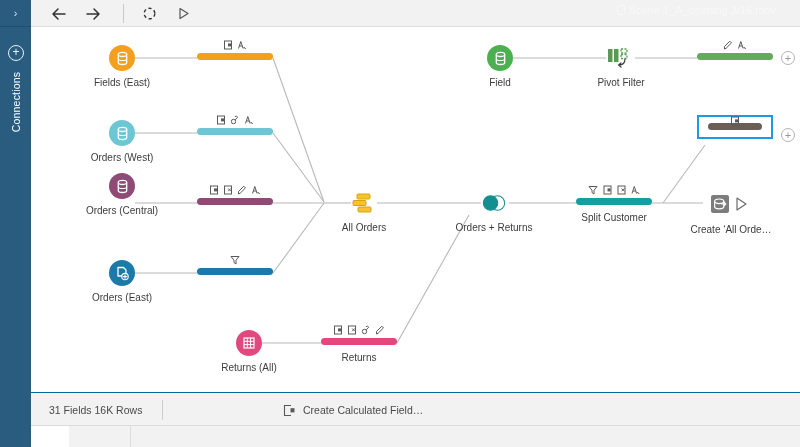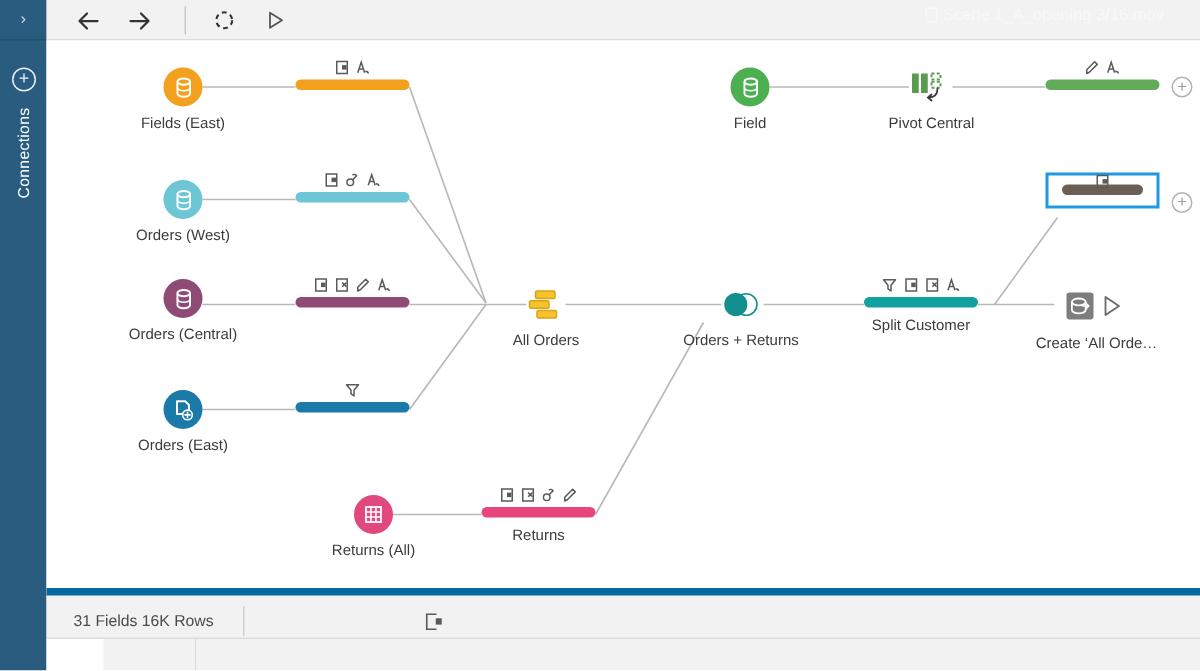--- a/index.html
+++ b/index.html
@@ -95,21 +95,21 @@
   }
   .addbtn {
     position: absolute; width: 14px; height: 14px;
     border: 1.2px solid #b3b3b3; border-radius: 50%;
     color: #9a9a9a; font-size: 11px; line-height: 12px; text-align: center;
   }
 
   
   .statusbar {
     position: absolute; left: 31px; top: 392px; width: 769px; height: 34px;
-    background: #f2f2f2; border-top: 5px solid #0369a1; border-bottom: 1px solid #dcdcdc;
+    background: #f2f2f2; border-top: 1px solid #0369a1; border-bottom: 1px solid #dcdcdc;
   }
   .sb-item {
     position: absolute; top: 0; height: 34px;
     display: flex; align-items: center; gap: 7px;
     font-size: 10.5px; color: #4a4a4a; white-space: nowrap;
   }
   .sb-div { position: absolute; top: 7px; width: 1px; height: 20px; background: #cfcfcf; }
   .watermark-main {
     position: absolute; right: 14px; top: 396px;
     font-family: "Liberation Serif", serif; font-style: italic;
@@ -217,21 +217,21 @@
       <div class="circle" style="background:#6dc6d4">
         <svg width="13" height="15" viewBox="0 0 13 15">
             <ellipse cx="6.5" cy="3.4" rx="4.2" ry="2.1" fill="none" stroke="#fff" stroke-width="1.3"></ellipse>
             <path d="M2.3 3.4 L2.3 11.4 A4.2 2.1 0 0 0 10.7 11.4 L10.7 3.4" fill="none" stroke="#fff" stroke-width="1.3"></path>
             <path d="M2.3 7.4 A4.2 2.1 0 0 0 10.7 7.4" fill="none" stroke="#fff" stroke-width="1.1"></path>
           </svg>
       </div>
       <div class="caption">Orders (West)</div>
     </div>
 
-    <div class="node" style="left:78px; top:159px">
+    <div class="node" style="left:78px; top:146px">
       <div class="circle" style="background:#8e4b76">
         <svg width="13" height="15" viewBox="0 0 13 15">
             <ellipse cx="6.5" cy="3.4" rx="4.2" ry="2.1" fill="none" stroke="#fff" stroke-width="1.3"></ellipse>
             <path d="M2.3 3.4 L2.3 11.4 A4.2 2.1 0 0 0 10.7 11.4 L10.7 3.4" fill="none" stroke="#fff" stroke-width="1.3"></path>
             <path d="M2.3 7.4 A4.2 2.1 0 0 0 10.7 7.4" fill="none" stroke="#fff" stroke-width="1.1"></path>
           </svg>
       </div>
       <div class="caption">Orders (Central)</div>
     </div>
 
@@ -422,21 +422,21 @@
     <div class="node" style="left:575px; top:18px">
       <div class="circle" style="background:transparent; width:30px">
         <svg width="30" height="22" viewBox="0 0 30 22">
             <rect x="2" y="2" width="4.5" height="13" fill="#5a9b52"></rect>
             <rect x="8" y="2" width="4.5" height="13" fill="#5a9b52"></rect>
             <rect x="15" y="2" width="6" height="4" fill="none" stroke="#5a9b52" stroke-width="1.3" stroke-dasharray="2 1.5"></rect>
             <rect x="15" y="7.5" width="6" height="4" fill="none" stroke="#5a9b52" stroke-width="1.3" stroke-dasharray="2 1.5"></rect>
             <path d="M19 12 Q19 18 13 18 M15 16 L12.6 18 L15 20" fill="none" stroke="#3c3c3c" stroke-width="1.2" stroke-linecap="round"></path>
           </svg>
       </div>
-      <div class="caption">Pivot Central</div>
+      <div class="caption">Pivot Filter</div>
     </div>
 
     <div class="node" style="left:678px; top:164px">
       <div class="circle" style="background:transparent; width:44px">
         <svg width="44" height="22" viewBox="0 0 44 22">
           <rect x="2" y="2" width="18" height="18" rx="2" fill="#7d7d7d"></rect>
           <ellipse cx="10.2" cy="8.3" rx="4.6" ry="2.3" fill="none" stroke="#ffffff" stroke-width="1.2"></ellipse>
           <path d="M5.6 8.3 L5.6 13.6 A4.6 2.3 0 0 0 14.8 13.6 L14.8 8.3" fill="none" stroke="#ffffff" stroke-width="1.2"></path>
           <path d="M12.8 11 L16.8 11 M15.2 9.4 L16.8 11 L15.2 12.6" fill="none" stroke="#ffffff" stroke-width="1.1" stroke-linecap="round"></path>
           <path d="M28 5 L37 11 L28 17 Z" fill="none" stroke="#6a6a6a" stroke-width="1.2" stroke-linejoin="round"></path>
@@ -448,20 +448,21 @@
   </div>
 
   <div class="statusbar">
     <div class="sb-item" style="left:18px">31 Fields  16K Rows</div>
     <div class="sb-div" style="left:131px"></div>
     <div class="sb-item" style="left:252px">
       <svg width="13" height="13" viewBox="0 0 13 13">
           <path d="M8 1.5 L1.5 1.5 L1.5 11.5 L8 11.5" fill="none" stroke="#5a5a5a" stroke-width="1.1"></path>
           <rect x="7.5" y="4.2" width="4" height="4.2" fill="#5a5a5a"></rect>
         </svg>
+      <span>Create Calculated Field…</span>
     </div>
   </div>
 
 
   <div class="bottomstrip">
     <div class="bs-cell" style="left:38px; width:62px"></div>
     <div class="bs-cell" style="left:100px; width:669px; border-right:none"></div>
   </div>
 
 </div>

